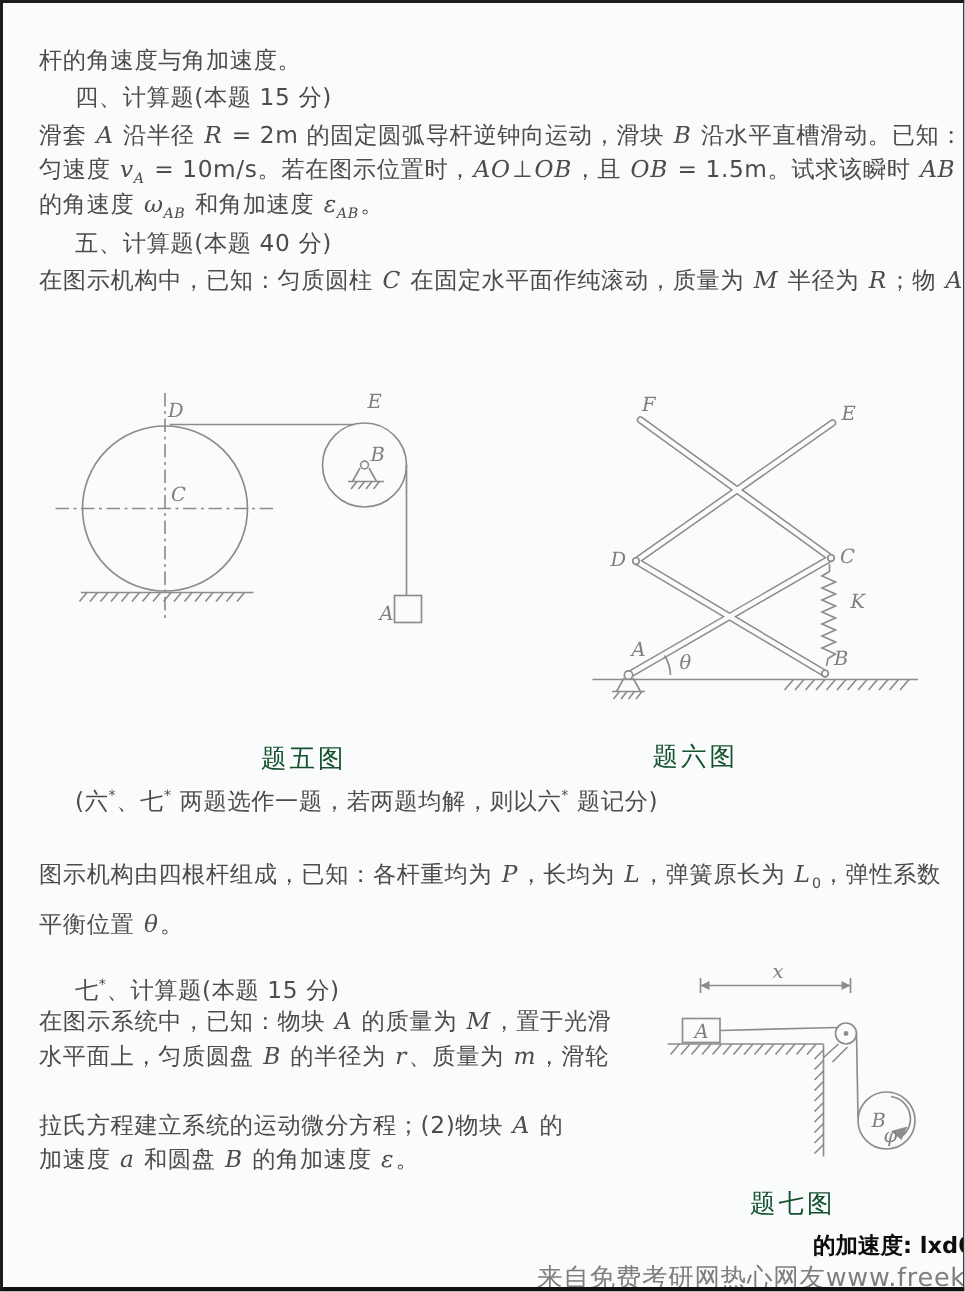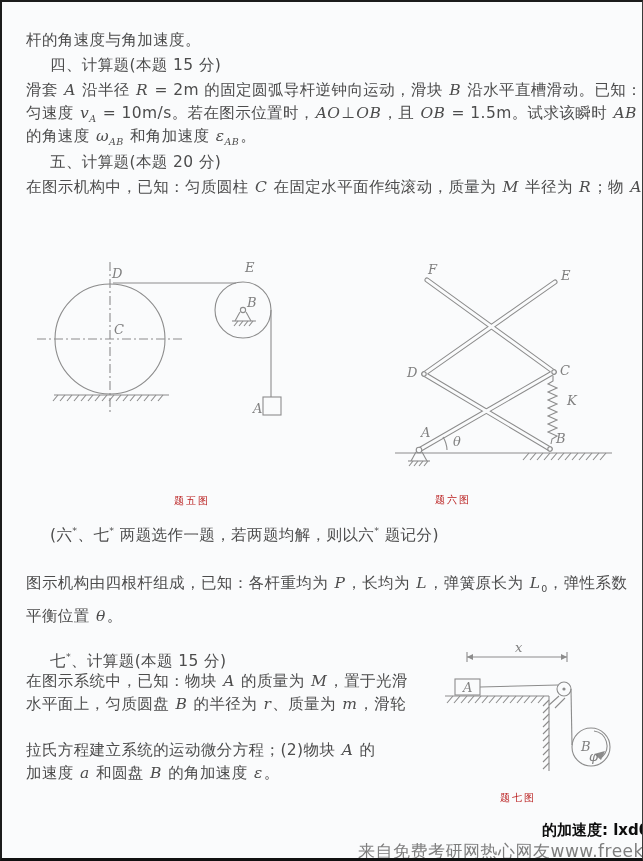--- a/index.html
+++ b/index.html
@@ -10,39 +10,39 @@
     background:#fafbfc; color:#4c4c4c;
     border-left:2px solid #1c1c1c; border-top:2px solid #1c1c1c;
     border-right:1px solid #3a3a3a; border-bottom:3px solid #111;
   }
   .tline { position:absolute; font-size:15.5px; line-height:20px; white-space:nowrap; letter-spacing:0.4px; }
   .head  { left:6px;margin-left:42px; }
   .body  { left:24px; }
   .tline i { font-family:"DejaVu Serif", serif; font-style:italic; padding:0 1px; }
   .tline sub { font-size:9.5px; }
   .tline sup { font-size:9.5px; }
-  .cap { position:absolute; font-size:10px; color:#b91c1c; letter-spacing:2px; }
+  .cap { position:absolute; font-size:17px; color:#14532d; letter-spacing:2px; }
   .fig { position:absolute; }
   .figlabel text { font-family:"DejaVu Serif", serif; font-style:italic; fill:#7f7f7f; font-size:13px; }
   #editor { position:absolute; left:540px; top:819px; font-size:15px; font-weight:bold; color:#0d0d0d; white-space:nowrap; }
   .wm { position:absolute; font-size:17px; color:#7e7e7e; letter-spacing:0.5px; white-space:nowrap; }
 </style>
 </head>
 <body>
 
 <div id="page">
 
   <div class="tline body" style="top:28px">杆的角速度与角加速度。</div>
 
   <div class="tline head" style="top:53px">四、计算题(本题 15 分)</div>
   <div class="tline body" style="top:78px">滑套 <i>A</i> 沿半径 <i>R</i> = 2m 的固定圆弧导杆逆钟向运动，滑块 <i>B</i> 沿水平直槽滑动。已知：</div>
   <div class="tline body" style="top:101px">匀速度 <i>v<sub>A</sub></i> = 10m/s。若在图示位置时，<i>AO</i>⊥<i>OB</i>，且 <i>OB</i> = 1.5m。试求该瞬时 <i>AB</i> 杆</div>
   <div class="tline body" style="top:124px">的角速度 <i>ω<sub>AB</sub></i> 和角加速度 <i>ε<sub>AB</sub></i>。</div>
 
-  <div class="tline head" style="top:150px">五、计算题(本题 20 分)</div>
+  <div class="tline head" style="top:150px">五、计算题(本题 40 分)</div>
   <div class="tline body" style="top:175px">在图示机构中，已知：匀质圆柱 <i>C</i> 在固定水平面作纯滚动，质量为 <i>M</i> 半径为 <i>R</i>；物 <i>A</i></div>
 
   <svg class="fig" style="left:30px;top:255px" width="265" height="165" viewBox="0 0 265 165">
     <g stroke="#8c8c8c" stroke-width="1.1" fill="none">
       <line x1="78" y1="5" x2="78" y2="157" stroke-dasharray="9 3 2 3"></line>
       <line x1="5" y1="82" x2="153" y2="82" stroke-dasharray="9 3 2 3"></line>
       <circle cx="78" cy="82" r="55"></circle>
       <line x1="22" y1="138" x2="137" y2="138"></line>
       <path d="M26,138 l-5,6 M33,138 l-5,6 M40,138 l-5,6 M47,138 l-5,6 M54,138 l-5,6 M61,138 l-5,6 M68,138 l-5,6 M75,138 l-5,6 M82,138 l-5,6 M89,138 l-5,6 M96,138 l-5,6 M103,138 l-5,6 M110,138 l-5,6 M117,138 l-5,6 M124,138 l-5,6 M131,138 l-5,6"></path>
       <line x1="81" y1="26" x2="204" y2="26"></line>

